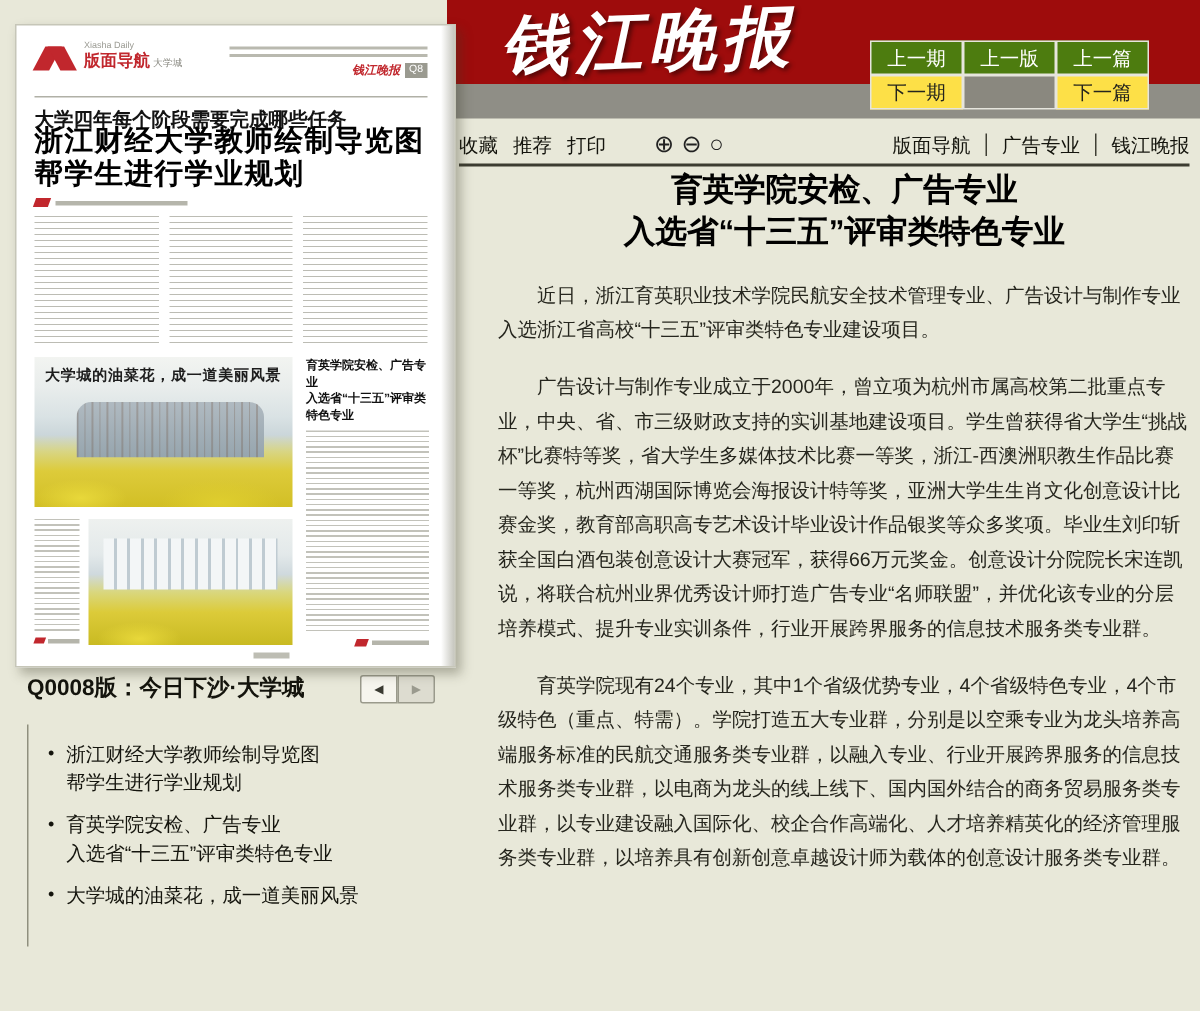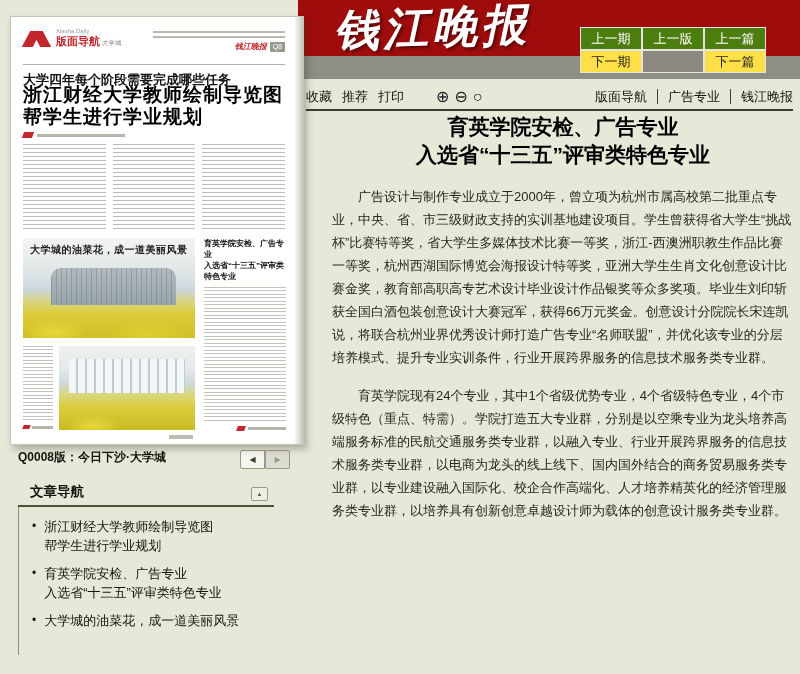--- a/index.html
+++ b/index.html
@@ -77,21 +77,21 @@
   .np-tinycol .by-bar{flex:1;height:3px;background:#b5b5ab;}
   .np-photo2{flex:1;position:relative;
      background:
        radial-gradient(40px 16px at 25% 95%, #e8d83a 0%, rgba(232,216,58,0) 70%),
        linear-gradient(180deg,#eef1ef 0%,#e3e9ea 28%,#cfd9dd 44%,#d9d77f 58%,#dccb39 74%,#c9ba22 100%);}
   .np-photo2 .bld2{position:absolute;left:7%;right:7%;top:16%;height:40%;
      background:repeating-linear-gradient(90deg,#f3f6f7 0 7px,#bfcbd2 7px 9px);}
   .np-photo2 .cap2{position:absolute;right:2px;bottom:-9px;width:24px;height:4px;background:#bdbdb3;}
 
   
-  .pageinfo{position:absolute;left:18px;top:449px;font-size:12px;font-weight:bold;color:#14140d;}
+  .pageinfo{position:absolute;left:18px;top:449px;font-size:15px;font-weight:bold;color:#14140d;}
   .pagebtns{position:absolute;left:240px;top:450px;display:flex;}
   .pb{width:23px;height:17px;display:flex;align-items:center;justify-content:center;border:1px solid #9a9a8c;font-size:8px;cursor:pointer;}
   .pb.prev{background:#f6f5ee;color:#3a3a32;border-radius:2px 0 0 2px;}
   .pb.next{background:#dddcd0;color:#9a9a8e;border-radius:0 2px 2px 0;}
 
   
   .artnav{position:absolute;left:18px;top:483px;width:256px;}
   .artnav-head{display:flex;align-items:flex-end;justify-content:space-between;border-bottom:2px solid #4f4e3b;padding:0 6px 4px 12px;}
   .artnav-title{font-size:13.5px;font-weight:bold;color:#14140d;}
   .upbtn{width:15px;height:12px;background:#efeee3;border:1px solid #9a9a8c;border-radius:2px;
@@ -210,26 +210,20 @@
   <div class="pagebtns">
     <div class="pb prev">
         <span>◀</span>
       </div>
     <div class="pb next">
         <span>▶</span>
       </div>
   </div>
 
   <div class="artnav">
-    <div class="artnav-head">
-      <span class="artnav-title">文章导航</span>
-      <span class="upbtn">
-          <span>▲</span>
-        </span>
-    </div>
     <ul class="artnav-list">
       <li class="ani">
         <span class="bul">•</span>
         <span><span>浙江财经大学教师绘制导览图</span><span class="l2">帮学生进行学业规划</span></span>
       </li>
       <li class="ani">
         <span class="bul">•</span>
         <span><span>育英学院安检、广告专业</span><span class="l2">入选省“十三五”评审类特色专业</span></span>
       </li>
       <li class="ani">
@@ -238,19 +232,20 @@
       </li>
     </ul>
   </div>
 
   <div class="article">
     <h1 class="art-title">
       <span>育英学院安检、广告专业</span><br>
       <span>入选省“十三五”评审类特色专业</span>
     </h1>
     <div class="art-body">
+      <p>近日，浙江育英职业技术学院民航安全技术管理专业、广告设计与制作专业入选浙江省高校“十三五”评审类特色专业建设项目。</p>
       <p>广告设计与制作专业成立于2000年，曾立项为杭州市属高校第二批重点专业，中央、省、市三级财政支持的实训基地建设项目。学生曾获得省大学生“挑战杯”比赛特等奖，省大学生多媒体技术比赛一等奖，浙江-西澳洲职教生作品比赛一等奖，杭州西湖国际博览会海报设计特等奖，亚洲大学生生肖文化创意设计比赛金奖，教育部高职高专艺术设计毕业设计作品银奖等众多奖项。毕业生刘印斩获全国白酒包装创意设计大赛冠军，获得66万元奖金。创意设计分院院长宋连凯说，将联合杭州业界优秀设计师打造广告专业“名师联盟”，并优化该专业的分层培养模式、提升专业实训条件，行业开展跨界服务的信息技术服务类专业群。</p>
       <p>育英学院现有24个专业，其中1个省级优势专业，4个省级特色专业，4个市级特色（重点、特需）。学院打造五大专业群，分别是以空乘专业为龙头培养高端服务标准的民航交通服务类专业群，以融入专业、行业开展跨界服务的信息技术服务类专业群，以电商为龙头的线上线下、国内国外结合的商务贸易服务类专业群，以专业建设融入国际化、校企合作高端化、人才培养精英化的经济管理服务类专业群，以培养具有创新创意卓越设计师为载体的创意设计服务类专业群。</p>
 
     </div>
   </div>
 
 </div>
 
 </body></html>

